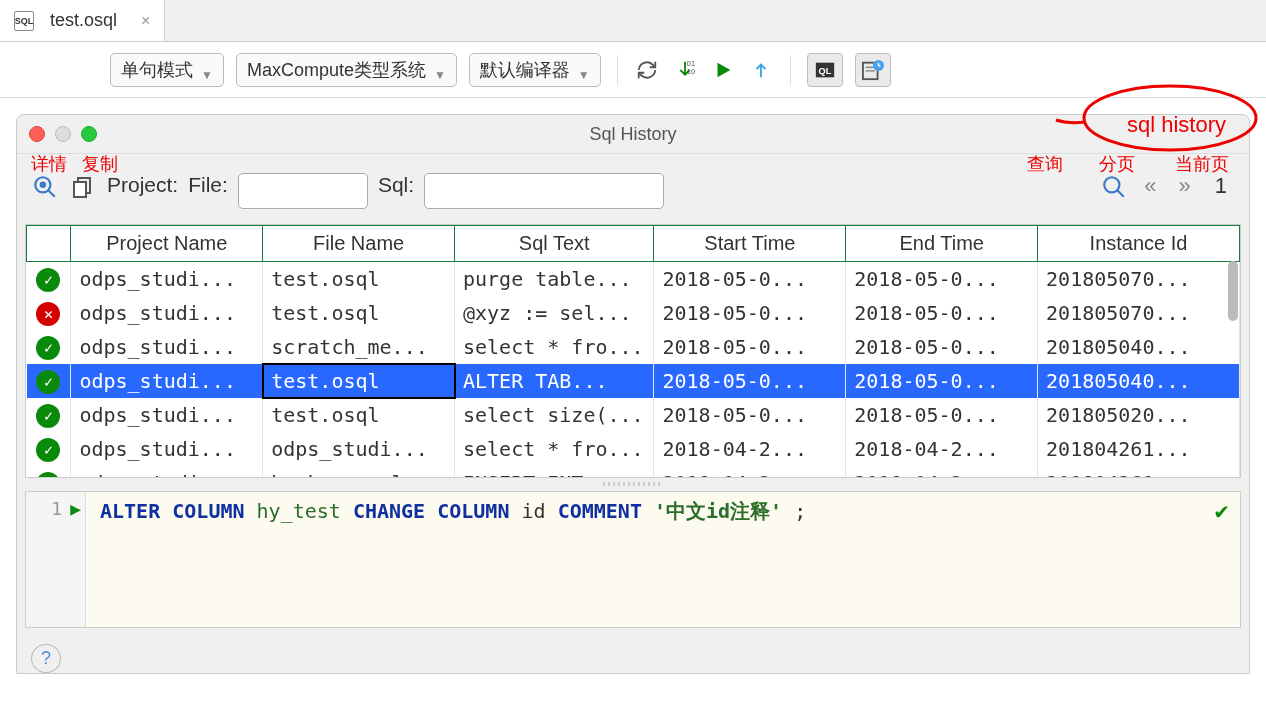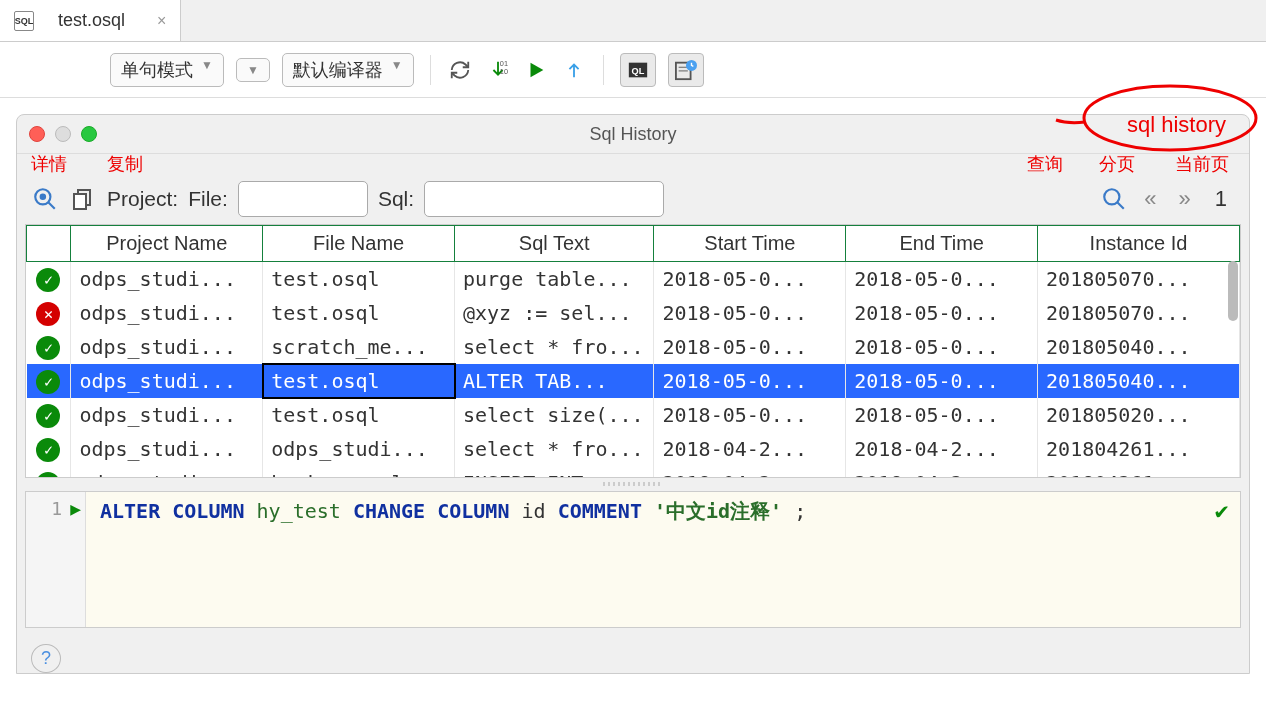--- a/index.html
+++ b/index.html
@@ -1,27 +1,27 @@
 <!DOCTYPE html>
 <html><head>
 <meta charset="utf-8">
 <style>
 * { box-sizing: border-box; margin: 0; padding: 0; }
 body { font-family: -apple-system, "Helvetica Neue", Arial, sans-serif; font-size: 18px; background: #fff; color: #333; width: 1266px; height: 716px; overflow: hidden; }
 
 
 .tab-bar { height: 42px; border-bottom: 1px solid #ccc; display: flex; align-items: stretch; background: #f0f0f0; }
-.tab { display: flex; align-items: center; padding: 0 14px; background: #fff; border-right: 1px solid #ccc; gap: 24px; }
+.tab { display: flex; align-items: center; padding: 0 14px; background: #fff; border-right: 1px solid #ccc; gap: 16px; }
 .tab .file-icon { width: 20px; height: 20px; border: 1px solid #888; border-radius: 2px; display: flex; align-items: center; justify-content: center; font-size: 9px; font-weight: bold; background: #fff; }
 .tab .close-x { color: #999; font-size: 16px; margin-left: 8px; cursor: pointer; }
 
 
 .toolbar { height: 56px; display: flex; align-items: center; padding: 0 18px; gap: 12px; border-bottom: 1px solid #ddd; position: relative; }
 .spacer-left { width: 80px; }
-.combo { border: 1px solid #bbb; border-radius: 5px; padding: 4px 10px; display: flex; align-items: flex-start; gap: 8px; background: #fafafa; cursor: pointer; }
+.combo { border: 1px solid #bbb; border-radius: 5px; padding: 4px 10px; display: flex; align-items: flex-end; gap: 8px; background: #fafafa; cursor: pointer; }
 .combo .caret { color: #888; font-size: 12px; }
 .tb-sep { width: 1px; height: 30px; background: #ddd; margin: 0 4px; }
 .tb-icon { width: 26px; height: 26px; display: flex; align-items: center; justify-content: center; cursor: pointer; }
 .tb-icon.boxed { background: #eaeaea; border: 1px solid #bbb; border-radius: 4px; width: 36px; height: 34px; }
 .tb-icon svg { display: block; }
 
 
 .callout { position: absolute; right: 6px; top: 40px; }
 .callout-text { position: absolute; right: 40px; top: 70px; color: #e00; font-size: 22px; }
 
@@ -31,21 +31,21 @@
 .traffic { display: flex; gap: 10px; padding-left: 12px; }
 .dot { width: 16px; height: 16px; border-radius: 50%; }
 .dot.red { background: #ff5f57; border: 1px solid #e0443e; }
 .dot.grey { background: #ddd; border: 1px solid #bbb; }
 .dot.green { background: #28c840; border: 1px solid #1aab29; }
 .titlebar-title { position: absolute; left: 0; right: 0; text-align: center; color: #555; }
 
 .annotations-top { position: relative; height: 20px; }
 .anno { position: absolute; color: #e00; font-size: 18px; top: -2px; }
 
-.filter-bar { height: 52px; display: flex; align-items: center; padding: 0 14px; gap: 10px; }
+.filter-bar { height: 52px; display: flex; align-items: flex-start; padding: 0 14px; gap: 10px; }
 .filter-bar .icon-btn { width: 28px; height: 28px; cursor: pointer; display:flex; align-items:center; justify-content:center; }
 .filter-bar label { font-size: 21px; color: #333; }
 .project-select { border: 1px solid #aaa; border-radius: 5px; height: 36px; width: 280px; display: flex; align-items: center; padding: 0 6px 0 12px; background: #fff; justify-content: space-between; }
 .project-select .sel-arrow { width: 22px; height: 26px; background: #3b7bff; border-radius: 4px; display:flex; flex-direction:column; align-items:center; justify-content:center; }
 .project-select .sel-arrow::before { content:""; border-left:5px solid transparent; border-right:5px solid transparent; border-bottom:5px solid #fff; margin-bottom:2px; }
 .project-select .sel-arrow::after { content:""; border-left:5px solid transparent; border-right:5px solid transparent; border-top:5px solid #fff; }
 .text-input { border: 1px solid #aaa; border-radius: 5px; height: 36px; background: #fff; padding: 0 8px; }
 .file-input { width: 130px; }
 .sql-input { width: 240px; }
 .flex-grow { flex: 1; }
@@ -99,20 +99,21 @@
   </div>
 </div>
 
 <div class="toolbar">
   <div class="spacer-left"></div>
   <div class="combo">
     <span>单句模式</span>
     <span class="caret">▼</span>
   </div>
   <div class="combo">
+    <span>MaxCompute类型系统</span>
     <span class="caret">▼</span>
   </div>
   <div class="combo">
     <span>默认编译器</span>
     <span class="caret">▼</span>
   </div>
   <div class="tb-sep"></div>
   <div class="tb-icon">
     <svg width="22" height="22" viewBox="0 0 24 24" fill="none" stroke="#555" stroke-width="2">
         <path d="M3 12a9 9 0 0 1 15-6l3 3M21 12a9 9 0 0 1-15 6l-3-3"></path>
@@ -165,21 +166,21 @@
     <div class="traffic">
       <div class="dot red"></div>
       <div class="dot grey"></div>
       <div class="dot green"></div>
     </div>
     <div class="titlebar-title">Sql History</div>
   </div>
 
   <div class="annotations-top">
     <span class="anno" style="left:14px">详情</span>
-    <span class="anno" style="left:90px">复制</span>
+    <span class="anno" style="left:65px">复制</span>
     <span class="anno" style="right:186px">查询</span>
     <span class="anno" style="right:114px">分页</span>
     <span class="anno" style="right:20px">当前页</span>
   </div>
 
   <div class="filter-bar">
     <div class="icon-btn">
       <svg width="26" height="26" viewBox="0 0 24 24">
           <circle cx="10" cy="10" r="7" fill="none" stroke="#3a7ac8" stroke-width="2"></circle>
           <line x1="15" y1="15" x2="21" y2="21" stroke="#3a7ac8" stroke-width="2"></line>

